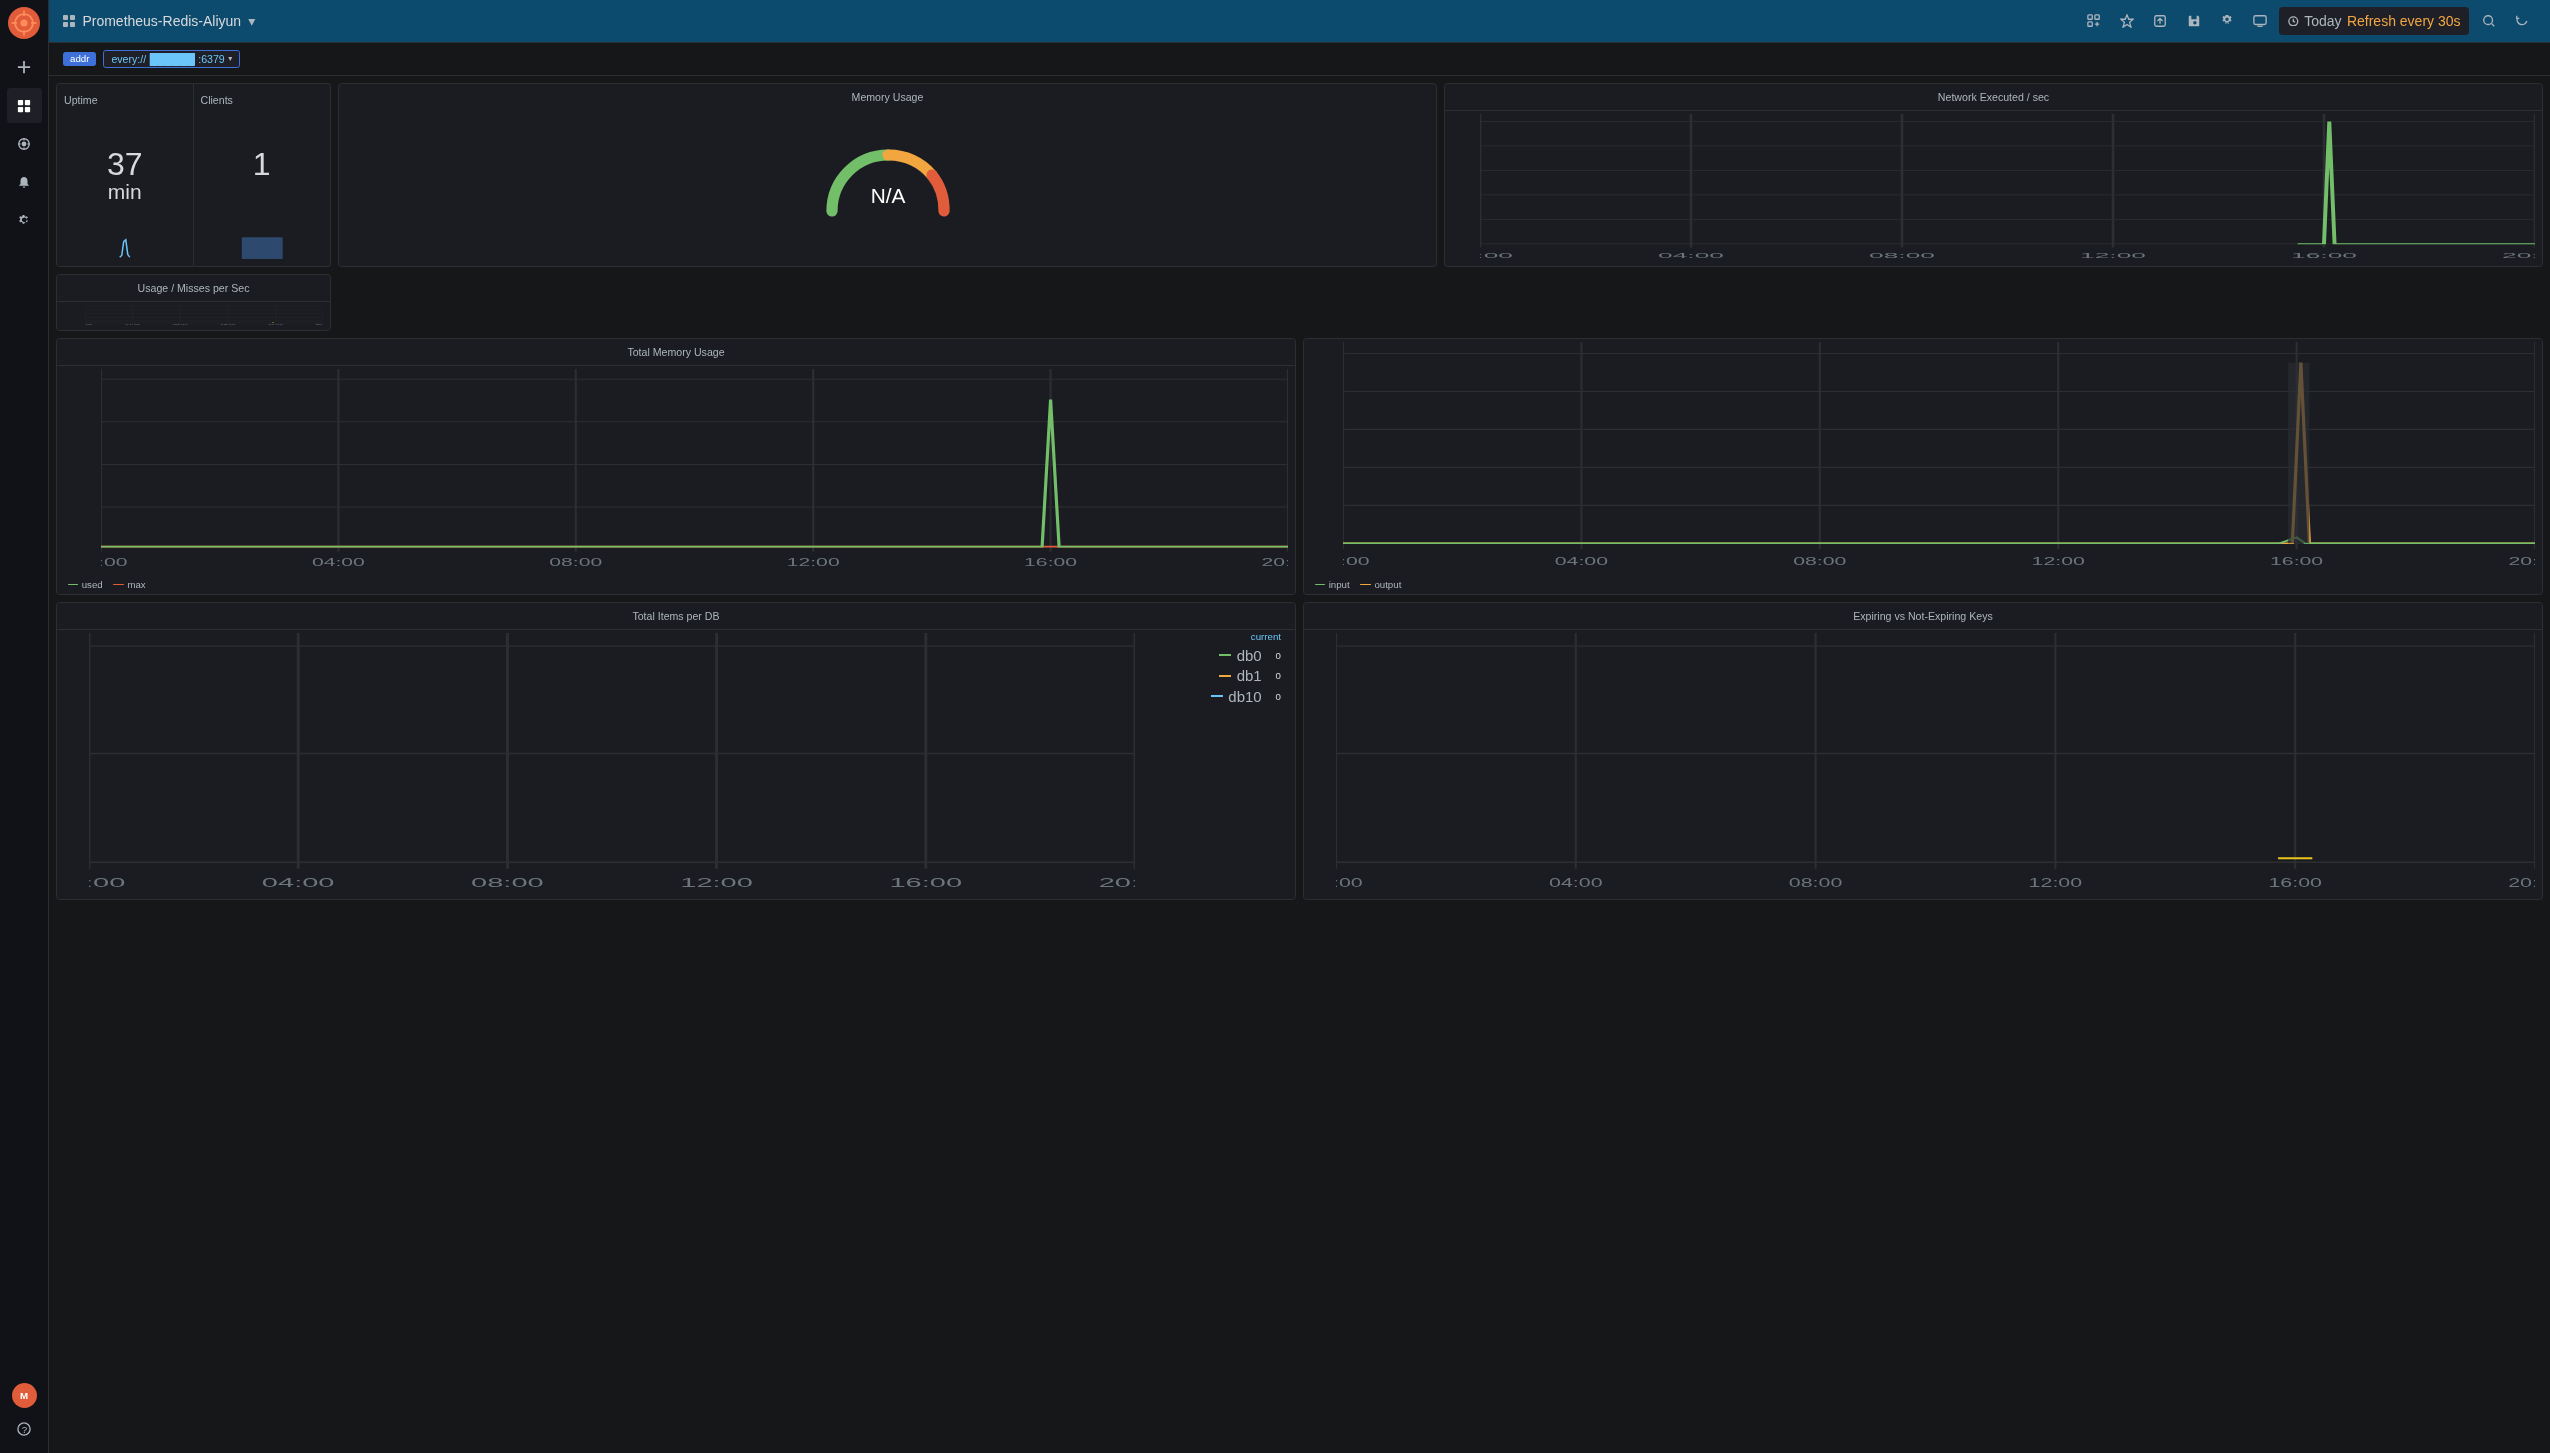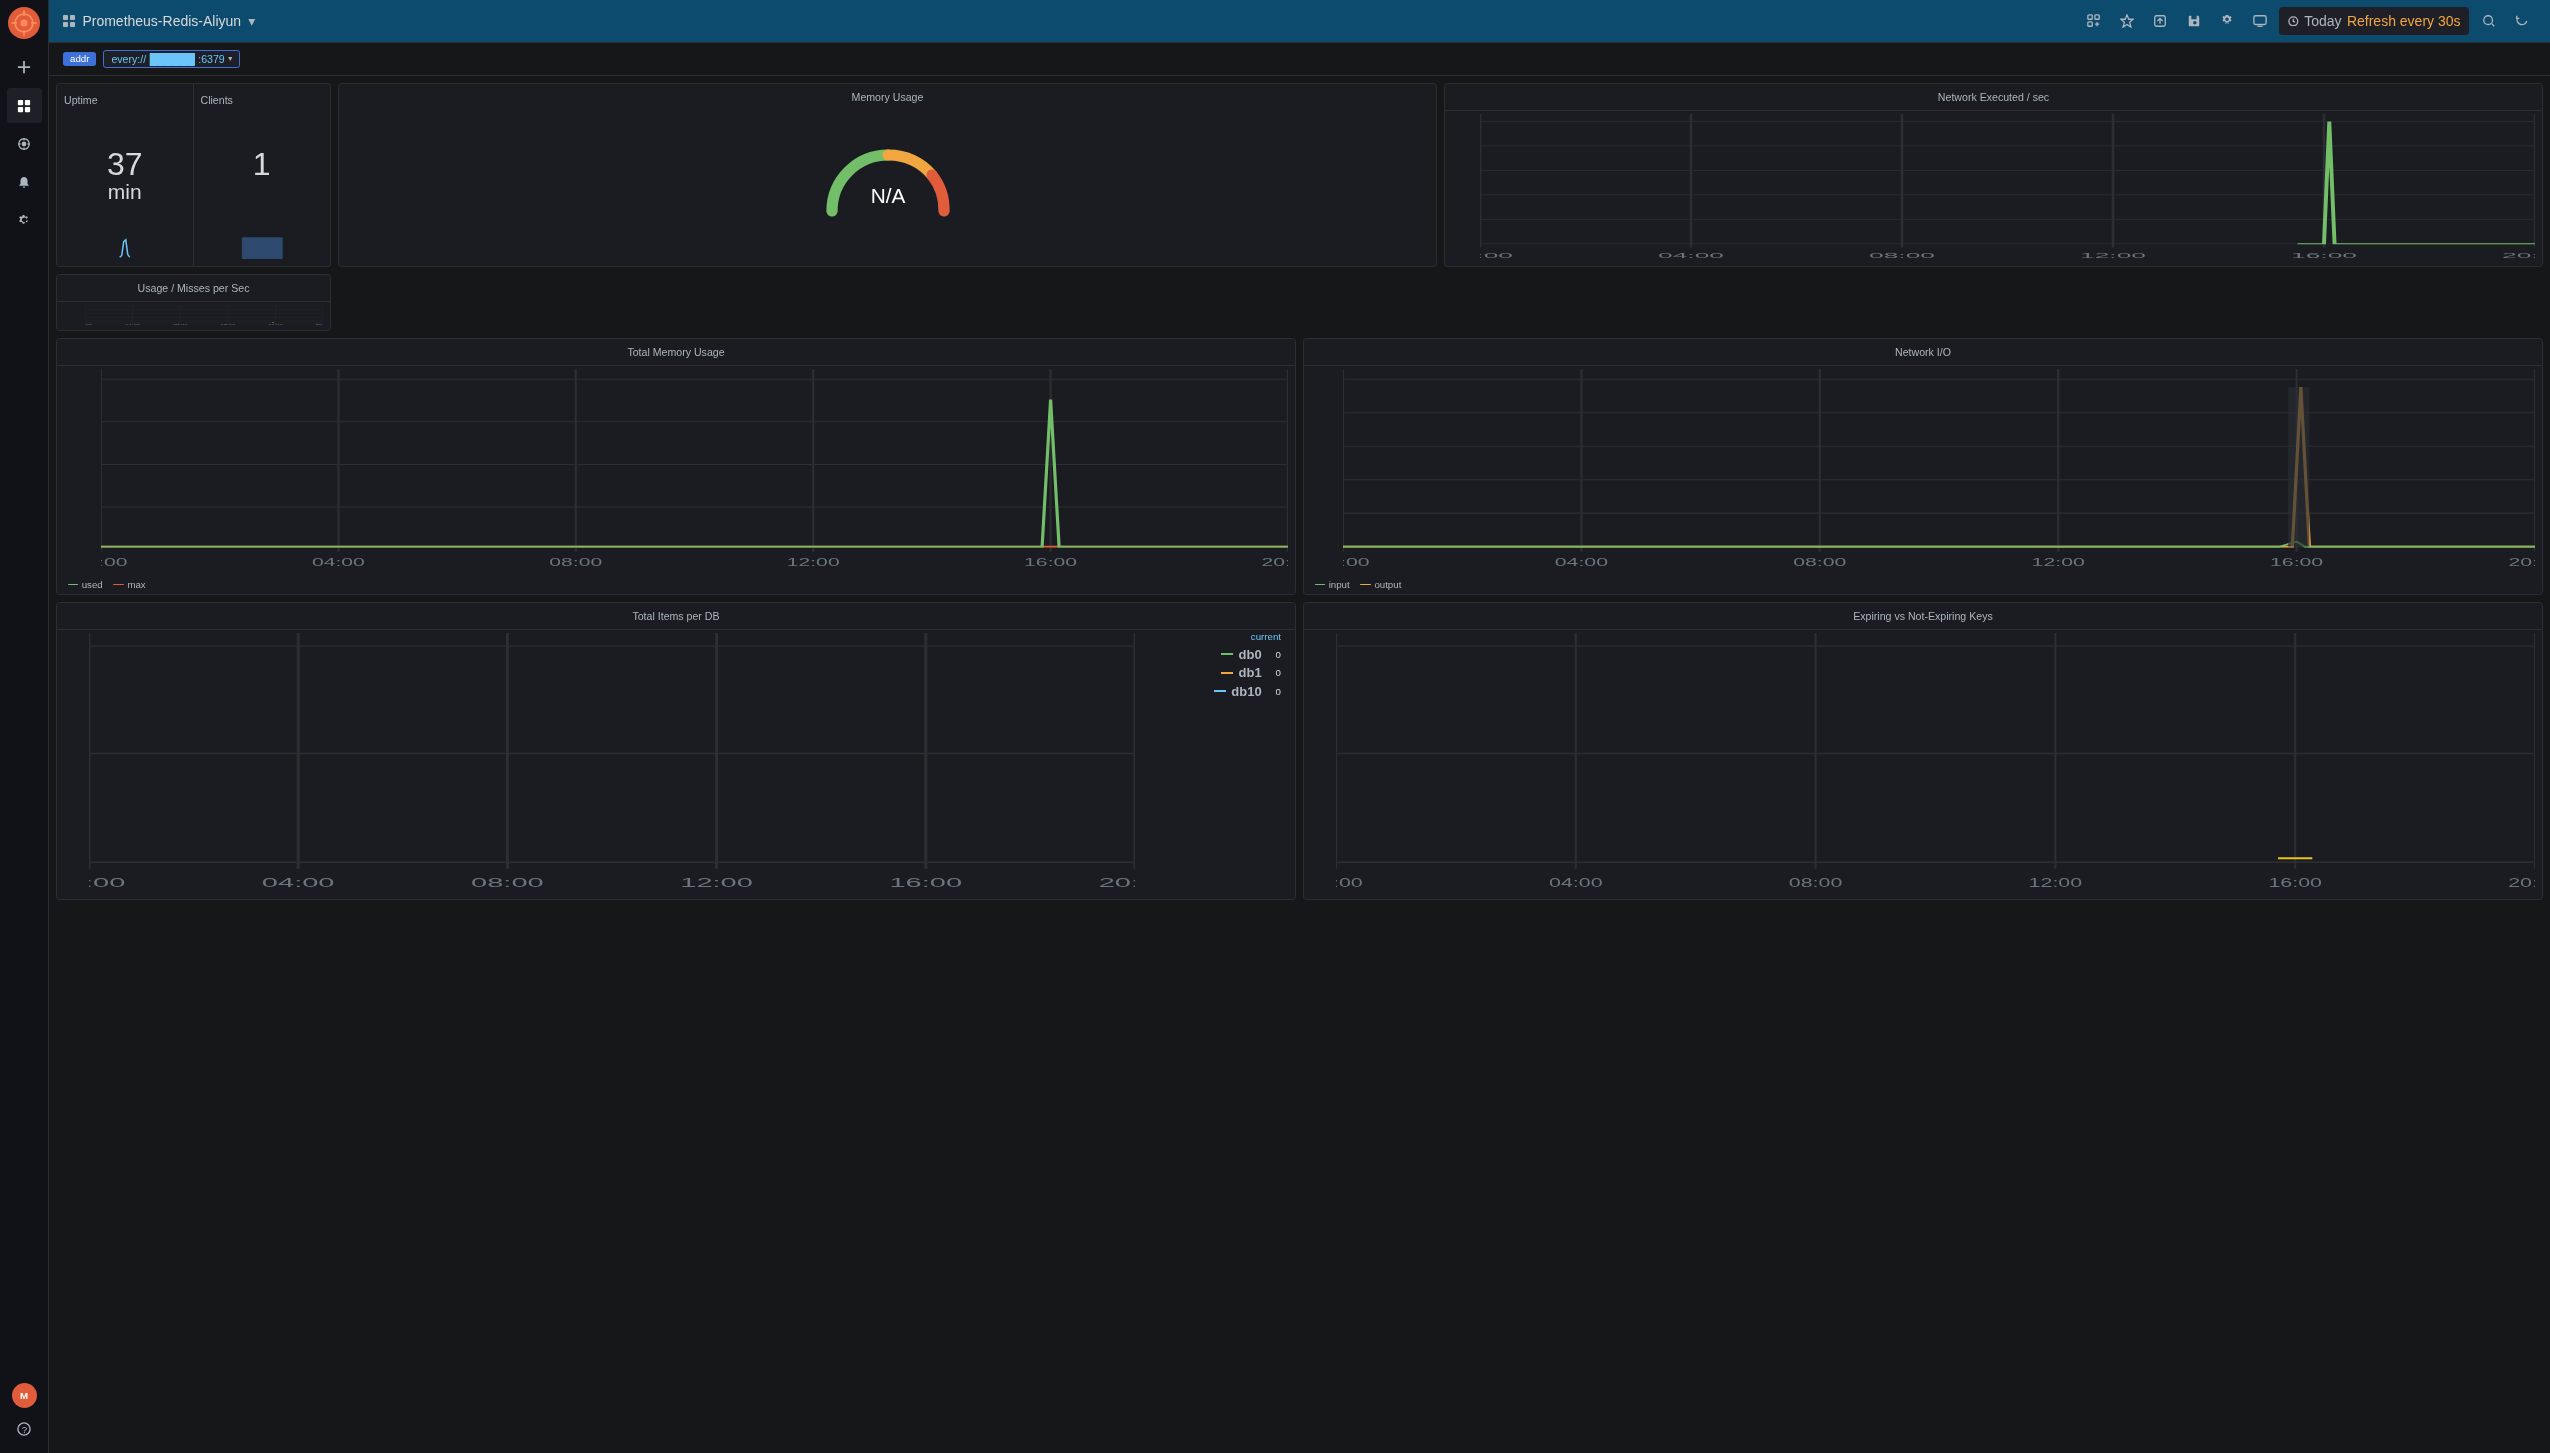--- a/index.html
+++ b/index.html
@@ -333,21 +333,21 @@
       font-size: 9.7px;
       text-align: right;
       margin-bottom: 1.8px;
     }
     .db-legend-row {
       display: flex;
       align-items: center;
       gap: 5.3px;
       justify-content: flex-end;
     }
-    .db-legend-label { font-size: 13px; color: #adb5bd; font-weight: bold; }
+    .db-legend-label { font-size: 15px; color: #adb5bd; }
     .db-legend-value { font-size: 9.7px; color: #d8d9da; min-width: 14px; text-align: right; }
     .db-legend-line { width: 12.4px; height: 1.8px; }
 
     svg text { font-family: 'Helvetica Neue', Arial, sans-serif; }
   </style>
 </head>
 <body>
 
 <nav class="sidebar">
 
@@ -661,21 +661,20 @@
             <span>used</span>
           </div>
           <div class="legend-item">
             <div class="legend-dot" style="background:#e05c3a;"></div>
             <span>max</span>
           </div>
         </div>
       </div>
 
       <div class="panel">
-        <div class="panel-title">Network I/O</div>
         <div class="panel-content" style="padding:3.5px 7px 3.5px 39px;">
           <svg width="100%" height="100%" viewBox="0 0 560 200" preserveAspectRatio="none" style="font-size:12px">
 
             <line x1="0" y1="10" x2="560" y2="10" class="chart-grid-line"></line>
             <line x1="0" y1="43" x2="560" y2="43" class="chart-grid-line"></line>
             <line x1="0" y1="76" x2="560" y2="76" class="chart-grid-line"></line>
             <line x1="0" y1="109" x2="560" y2="109" class="chart-grid-line"></line>
             <line x1="0" y1="142" x2="560" y2="142" class="chart-grid-line"></line>
             <line x1="0" y1="175" x2="560" y2="175" class="chart-grid-line"></line>
             <line x1="0" y1="0" x2="0" y2="180" class="chart-grid-line"></line>

